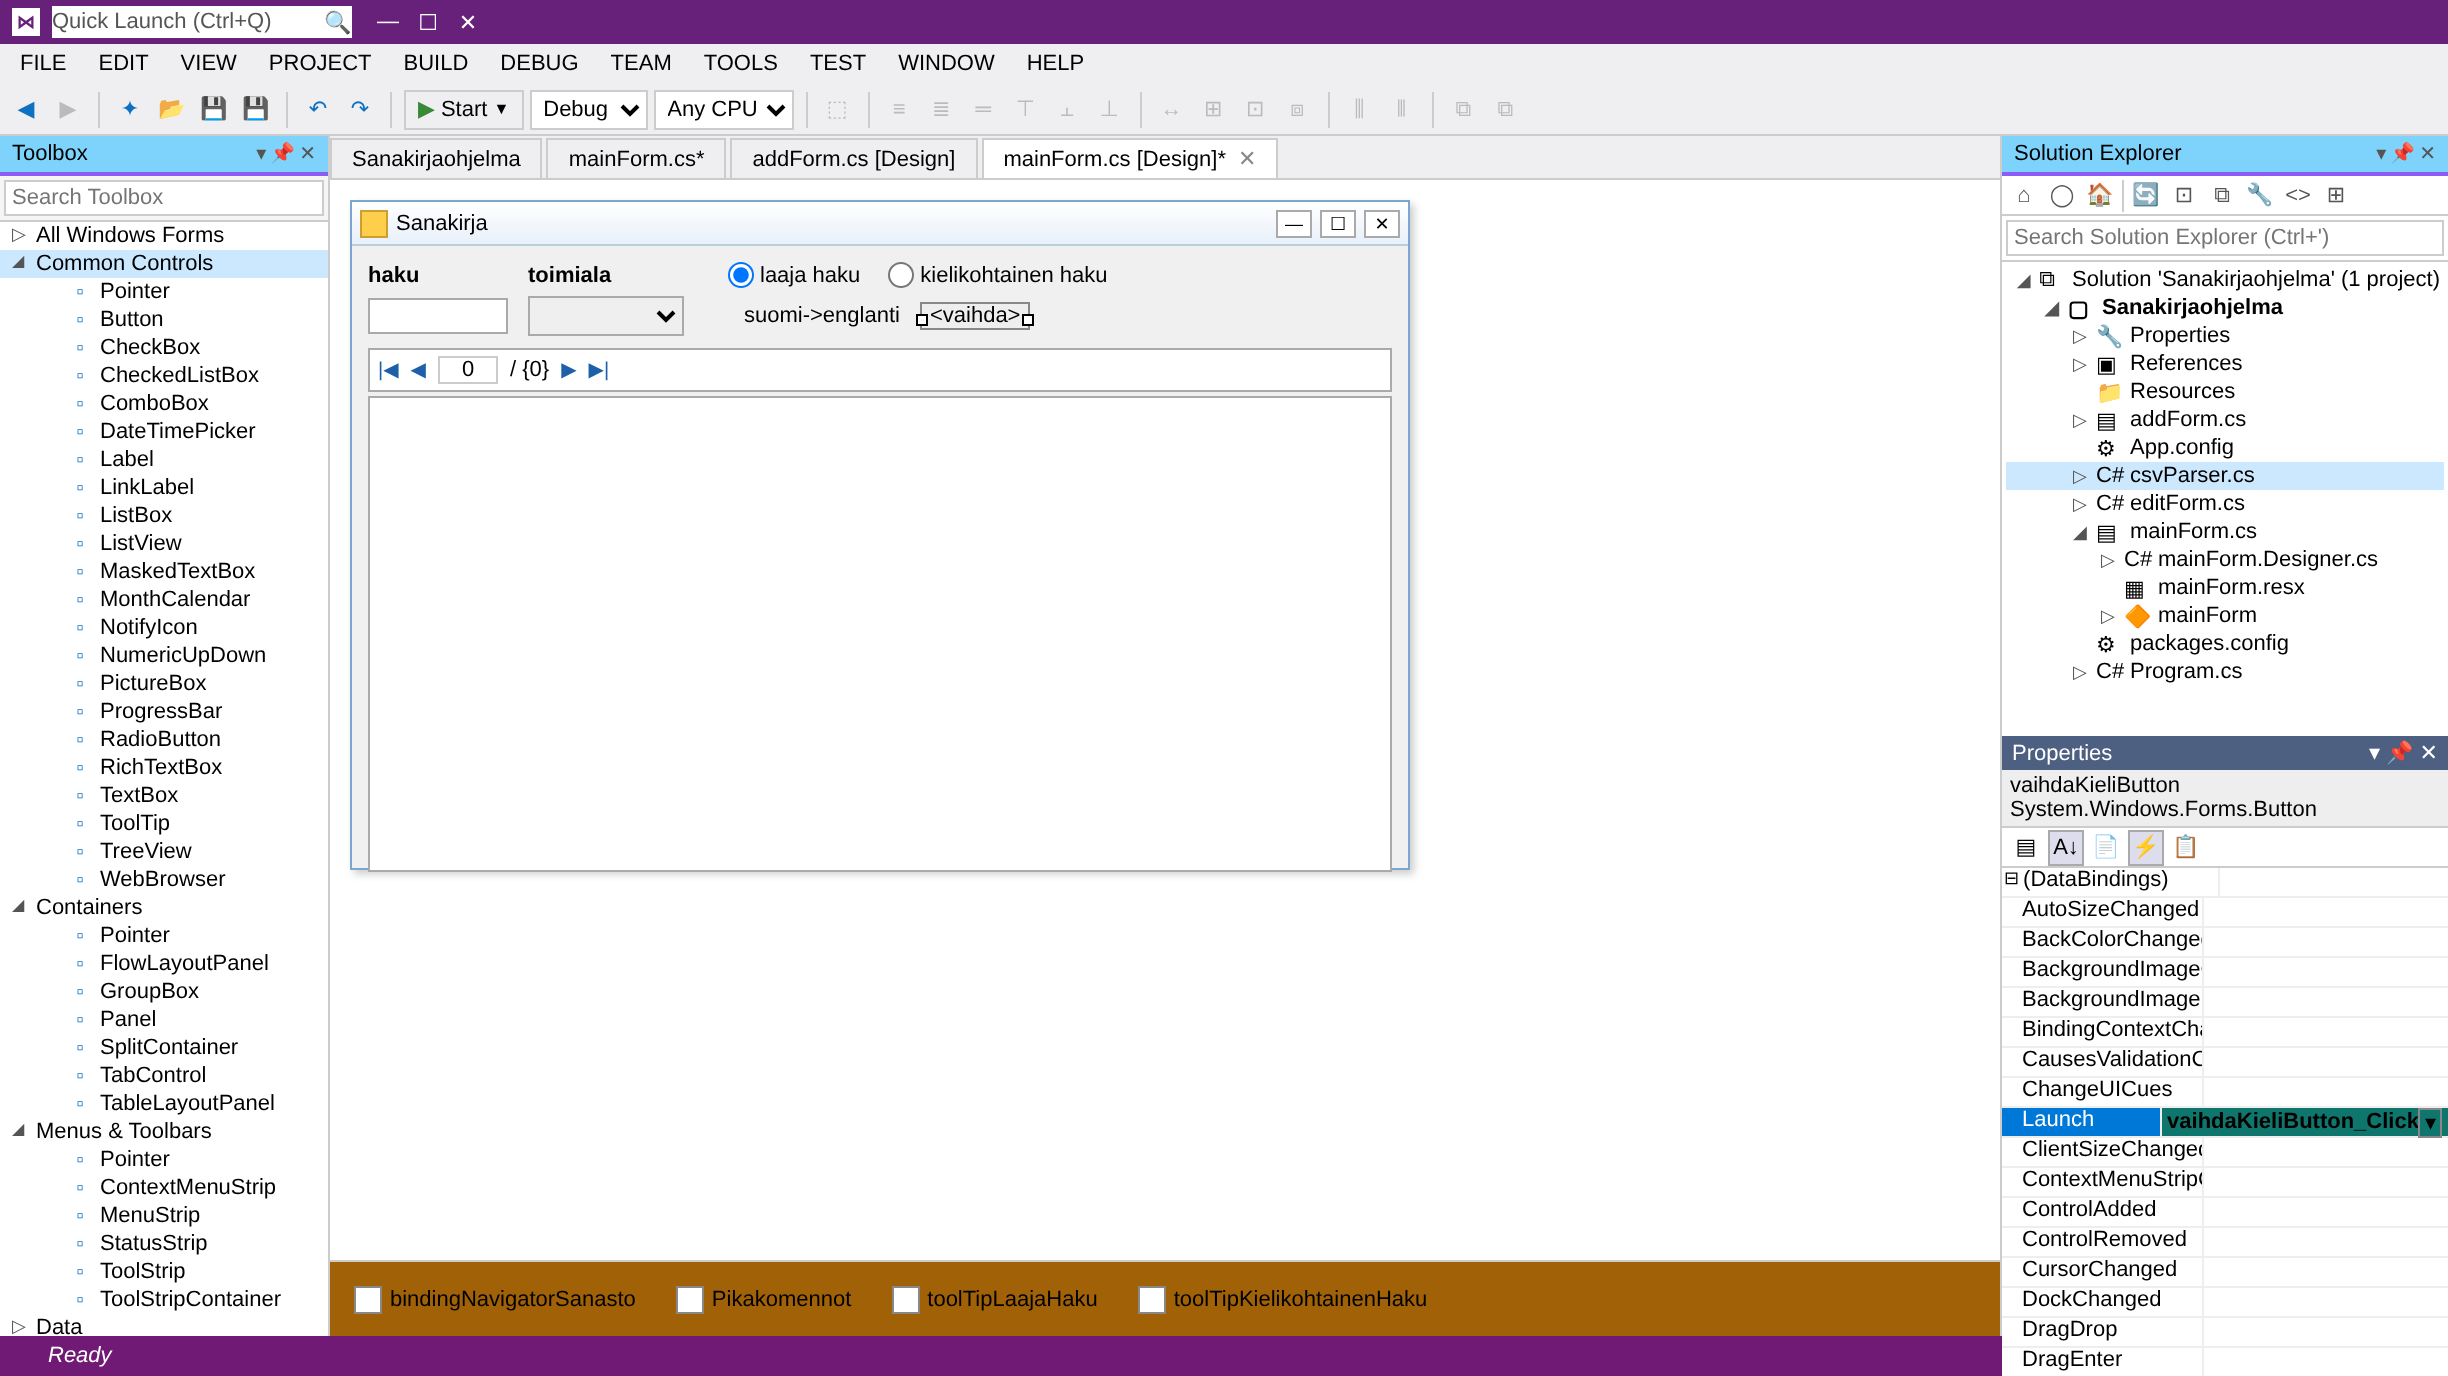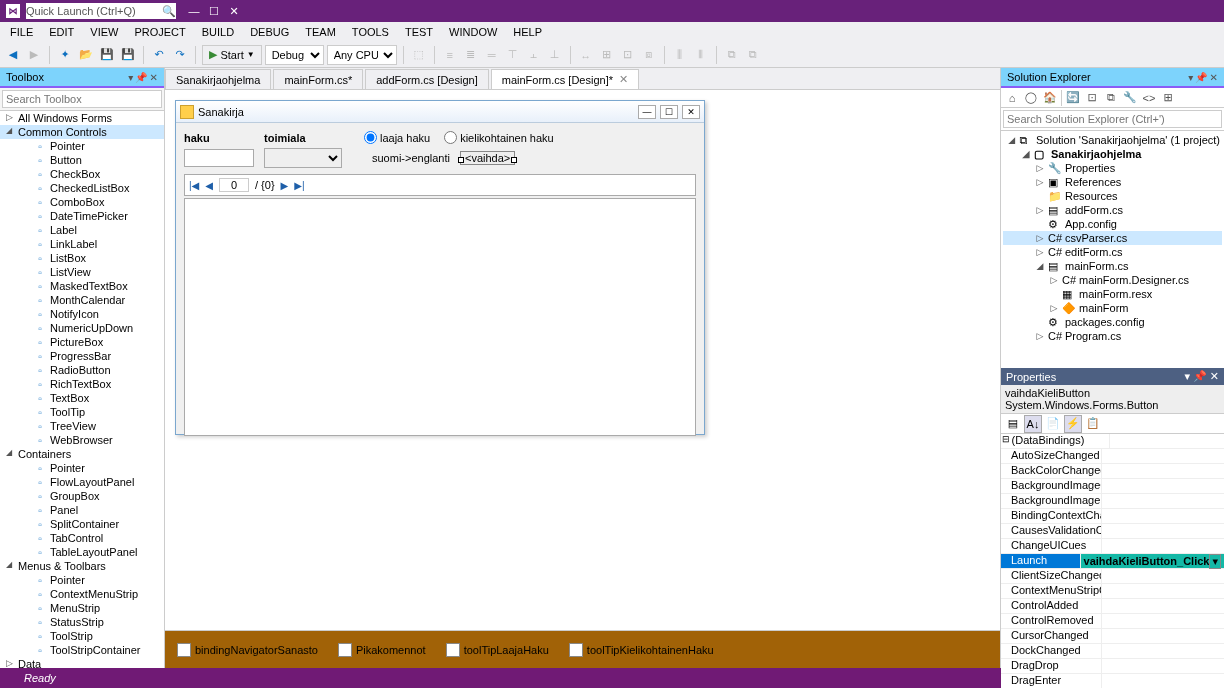--- a/index.html
+++ b/index.html
@@ -77,21 +77,21 @@
 .props-tb { height:20px; border-bottom:1px solid #ccc; display:flex; align-items:center; gap:2px; padding:0 3px;}
 .props-tb span { width:18px; height:18px; border:1px solid transparent; display:flex; align-items:center; justify-content:center; cursor:pointer;}
 .props-tb span.act { border:1px solid #aaa; background:#dde;}
 .props-grid { flex:1; overflow:auto;}
 .pg-row { display:flex; height:15px; border-bottom:1px solid #eee;}
 .pg-row .k { width:100px; padding:0 3px 0 10px; white-space:nowrap; overflow:hidden;}
 .pg-row .v { flex:1; padding:0 3px; border-left:1px solid #eee; display:flex; align-items:center; justify-content:space-between;}
 .pg-row.cat .k { font-weight:normal; padding-left:3px;}
 .pg-row.cat::before { content:"⊟"; font-size:9px; position:relative; left:1px;}
 .pg-row.sel { background:#0078d7; color:#fff;}
-.pg-row.sel .v { background:#14b8a6; color:#000;}
+.pg-row.sel .v { background:#0f766e; color:#000;}
 .status { height: 20px; background:#701a75; color:#fff; display:flex; align-items:center; padding:0 24px;font-style:italic;}
 </style>
 </head>
 <body>
 
 <div class="titlebar">
   <div class="vs-icon">⋈</div>
   <div class="ql">
     <span>Quick Launch (Ctrl+Q)</span>
     <span>🔍</span>

